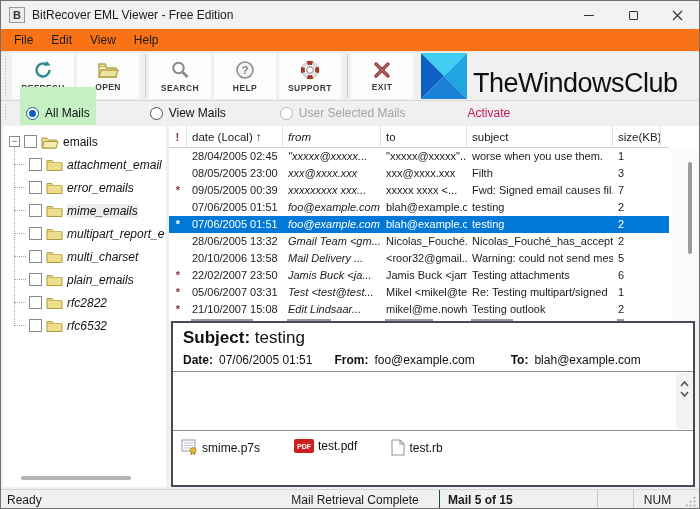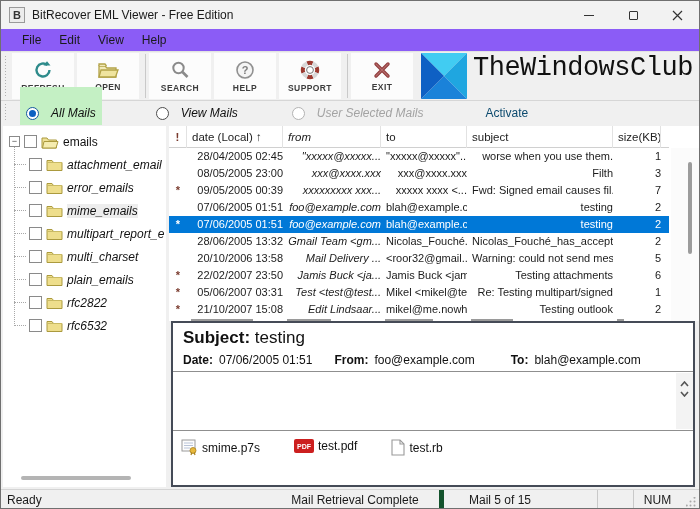--- a/index.html
+++ b/index.html
@@ -13,49 +13,49 @@
   .app-icon { width:16px; height:16px; border:1px solid #9a9a9a; background:#ececec;
               font-size:11px; font-weight:bold; color:#333; display:flex; align-items:center;
               justify-content:center; margin-right:7px; }
   .title-text { font-size:12px; color:#1a1a1a; flex:1; }
   .win-controls { display:flex; height:28px; }
   .win-btn { width:44px; height:28px; display:flex; align-items:center; justify-content:center; }
   .min-glyph { width:10px; height:1px; background:#333; display:block; }
   .max-glyph { width:9px; height:9px; border:1px solid #333; border-radius:1px; display:block; }
 
   
-  .menubar { height:22px; display:flex; align-items:center; padding-left:12px; background:#8b5cf6; }
+  .menubar { height:22px; display:flex; align-items:center; padding-left:4px; background:#f97316; }
   .menu-item { font-size:12px; color:#1a1a1a; padding:3px 9px; }
 
   
   .toolbar { height:50px; background:#f0f0f0; border-top:1px solid #e3e3e3; border-bottom:1px solid #d6d6d6;
              display:flex; align-items:center; padding-left:3px; }
   .gripper { width:3px; height:40px; margin:0 4px 0 1px;
              background-image:repeating-linear-gradient(#b0b0b0 0 1px, transparent 1px 3px);
              background-size:1px 100%; background-repeat:repeat-y; }
   .tb-btn { width:62px; height:46px; background:#fcfcfc; margin-right:3px; display:flex;
             flex-direction:column; align-items:center; justify-content:center; gap:3px; }
   .tb-btn .lbl { font-size:8.5px; font-weight:bold; color:#3c3c3c; letter-spacing:.4px; }
   .tb-sep { width:1px; height:44px; background:#c9c9c9; margin:0 3px; }
-  .twc { display:flex; align-items:flex-start; margin-left:5px;font-family:Liberation Mono, monospace; }
+  .twc { display:flex; align-items:flex-end; margin-left:5px; }
   .twc-text { font-size:27px; color:#111; letter-spacing:-0.5px; margin-left:6px; }
 
   
   .filterbar { height:24px; display:flex; align-items:center; background:#f0f0f0; padding-left:3px; }
-  .radio-opt { display:flex; align-items:center; gap:12px; font-size:12px; color:#111; padding:19px 6px;font-style:italic; }
+  .radio-opt { display:flex; align-items:center; gap:6px; font-size:12px; color:#111; padding:19px 6px; }
   .radio-opt.hl { background:#c4f0c4; }
   .radio { width:13px; height:13px; border-radius:50%; border:1px solid #4d4d4d; background:#fff;
            position:relative; flex:0 0 auto; }
   .radio.sel { border-color:#16589d; }
   .radio.sel::after { content:""; position:absolute; left:2px; top:2px; width:7px; height:7px;
                       border-radius:50%; background:#0b61c2; }
   .radio.dis { border-color:#b3b3b3; }
   .dis-text { color:#a3a3a3; }
   .spacer20 { width:42px; } .spacer40 { width:48px; }
-  .activate { font-size:12px; color:#0c4a6e; margin-left:56px; }
+  .activate { font-size:12px; color:#be185d; margin-left:56px; }
 
   
   .main { position:relative; height:364px; background:#f0f0f0; }
 
   
   .tree { position:absolute; left:2px; top:1px; width:163px; bottom:2px; background:#fff; overflow:hidden; }
   .tree-row { height:23px; display:flex; align-items:center; gap:4px; font-size:12px; color:#111;
               padding-left:6px; position:relative; white-space:nowrap; }
   .tree-row.child { padding-left:26px; }
   .tree-row.selhl .tlabel { background:#ededed; }
@@ -74,21 +74,21 @@
   .mailtable { position:absolute; left:168px; top:1px; width:532px; height:195px; background:#fff;
                overflow:hidden; }
   .thead { display:flex; height:22px; align-items:center; font-size:11.5px; color:#222;
            border-bottom:1px solid #d0d0d0; background:#fff; width:500px; }
   .th { padding-left:5px; border-right:1px solid #e2e2e2; height:22px; line-height:22px;
         white-space:nowrap; overflow:hidden; }
   .trow { display:flex; height:17px; align-items:center; width:500px; }
   .trow.selected { background:#0078d7; color:#fff; }
   .trow.selected .c-flag { color:#fff; }
   .c { padding-left:5px; font-size:11px; color:inherit; white-space:nowrap; overflow:hidden;
-       height:17px; line-height:17px;text-align:right; }
+       height:17px; line-height:17px; }
   .trow { color:#1c1c1c; }
   .c-flag { width:18px; padding-left:0; text-align:center; color:#7a3b2e; font-weight:bold; }
   .c-date { width:96px; } .c-from { width:98px;font-style:italic; } .c-to { width:86px; }
   .c-subj { width:146px; } .c-size { width:48px; }
   .partial-row { position:relative; height:3px; overflow:hidden; width:500px; }
   .partial-row span { position:absolute; top:1px; height:2px; background:#9a9a9a; display:block; }
   .vscroll { position:absolute; right:2px; top:22px; bottom:0; width:28px; background:#fbfbfb; }
   .vscroll-thumb { position:absolute; left:17px; top:14px; width:4px; height:92px;
                    background:#9c9c9c; border-radius:2px; }
 
@@ -107,21 +107,21 @@
   .attach-item { display:flex; align-items:center; gap:4px; font-size:12px; color:#111; }
   .pdf-badge { width:20px; height:14px; background:#cc1f1f; border-radius:2px; color:#fff;
                font-size:7px; font-weight:bold; display:flex; align-items:center; justify-content:center; }
 
   
   .statusbar { height:21px; border-top:1px solid #d4d4d4; background:#f0f0f0; display:flex;
                align-items:center; font-size:12px; color:#1a1a1a; }
   .sb-ready { flex:1; padding-left:6px; }
   .sb-cell { height:100%; display:flex; align-items:center; }
   .sb-mrc { width:168px; justify-content:center; }
-  .sb-count { width:158px; border-left:5px solid #14532d; padding-left:25px; }
+  .sb-count { width:158px; border-left:1px solid #14532d; padding-left:8px;font-weight:bold; }
   .sb-blank { width:36px; border-left:1px solid #c9c9c9; }
   .sb-num { width:48px; border-left:1px solid #c9c9c9; justify-content:center; }
   .sb-grip { width:18px; height:100%; display:flex; align-items:flex-end; justify-content:flex-end;
              padding:0 3px 3px 0; }
 </style>
 </head>
 <body>
 
 <div class="window">
 

